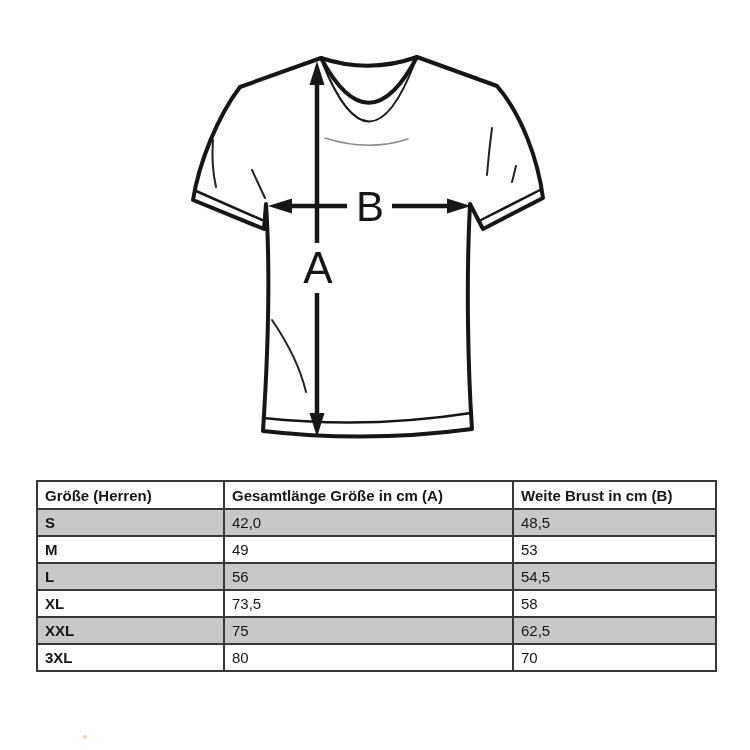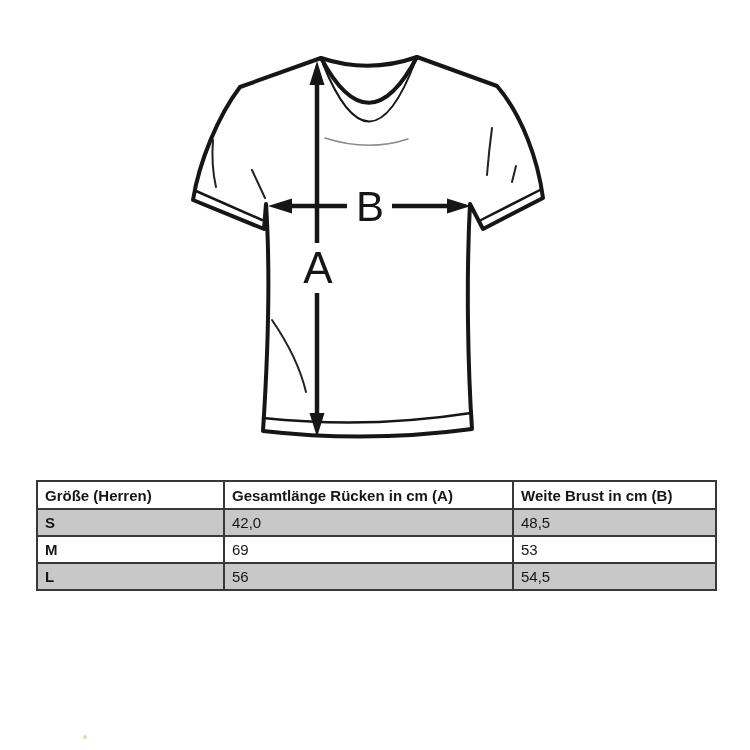--- a/index.html
+++ b/index.html
@@ -118,37 +118,52 @@
 
   <table class="size-table">
     <colgroup>
       <col class="col-size">
         <col class="col-length">
         <col class="col-chest">
     </colgroup>
     <thead>
       <tr>
         <th>Größe (Herren)</th>
-        <th>Gesamtlänge Rücken in cm (A)</th>
+        <th>Gesamtlänge Größe in cm (A)</th>
         <th>Weite Brust in cm (B)</th>
       </tr>
     </thead>
     <tbody>
         <tr class="shaded">
       <td class="size-cell">S</td>
       <td class="value-cell">42,0</td>
       <td class="value-cell">48,5</td>
     </tr>
         <tr>
       <td class="size-cell">M</td>
-      <td class="value-cell">69</td>
+      <td class="value-cell">49</td>
       <td class="value-cell">53</td>
     </tr>
         <tr class="shaded">
       <td class="size-cell">L</td>
       <td class="value-cell">56</td>
       <td class="value-cell">54,5</td>
+    </tr>
+        <tr>
+      <td class="size-cell">XL</td>
+      <td class="value-cell">73,5</td>
+      <td class="value-cell">58</td>
+    </tr>
+        <tr class="shaded">
+      <td class="size-cell">XXL</td>
+      <td class="value-cell">75</td>
+      <td class="value-cell">62,5</td>
+    </tr>
+        <tr>
+      <td class="size-cell">3XL</td>
+      <td class="value-cell">80</td>
+      <td class="value-cell">70</td>
     </tr>
       </tbody>
   </table>
 
   <div class="artifact-speck"></div>
 </div>
 
 </body></html>

